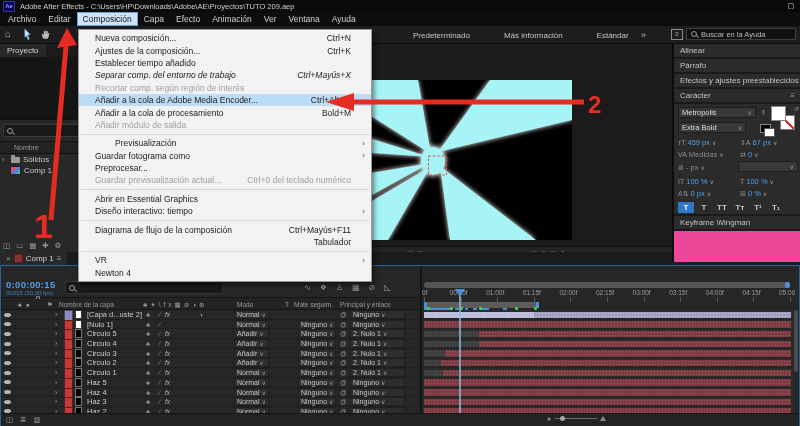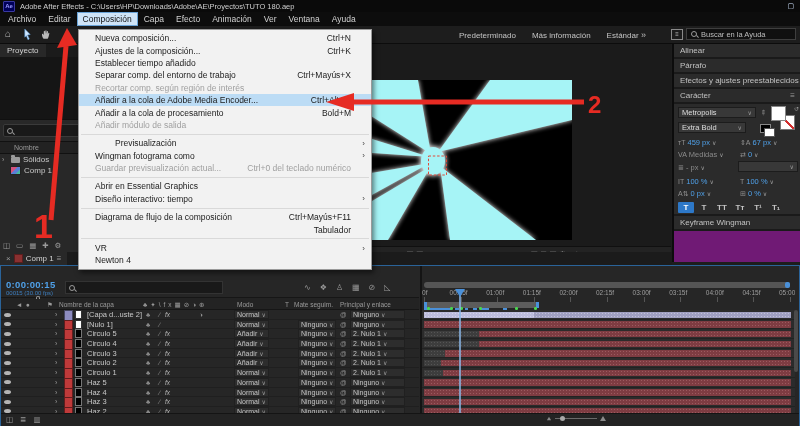--- a/index.html
+++ b/index.html
@@ -16,21 +16,21 @@
   .menubar{left:0;top:12px;width:800px;height:14px;background:#0d0d0d;display:flex;align-items:stretch;padding-left:2px;box-sizing:border-box;}
   .menu-item{font-size:8.5px;line-height:14px;padding:0 6px;color:#d2d2d2;}
   .menu-item.active{background:#cfe4f7;color:#111;outline:1px solid #6aa4d8;outline-offset:-1px;}
   
   .toolbar{left:0;top:26px;width:800px;height:18px;background:#1d1d1d;border-bottom:1px solid #0c0c0c;box-sizing:border-box;}
   .tool{position:absolute;top:2px;font-size:10px;color:#b9b9b9;}
   .snapwrap{position:absolute;left:322px;top:4px;display:flex;align-items:center;gap:4px;}
   .snap-bracket{width:4px;height:8px;border:1px solid #a7a7a7;border-right:none;}
   .snap-label{font-size:8px;color:#c0c0c0;}
   .mini-ic{font-size:8px;color:#9a9a9a;}
-  .workspaces{position:absolute;left:413px;top:0;height:18px;display:flex;align-items:center;gap:16px;margin-left:46px;}
+  .workspaces{position:absolute;left:413px;top:0;height:18px;display:flex;align-items:center;gap:34px;}
   .ws{font-size:8px;color:#c4c4c4;}
   .ovf{position:absolute;left:641px;top:4px;font-size:9px;color:#bdbdbd;}
   .panelbox-ic{position:absolute;left:671px;top:3px;width:10px;height:9px;border:1px solid #8a8a8a;font-size:6px;line-height:8px;text-align:center;color:#bdbdbd;}
   .help-search{position:absolute;left:686px;top:2px;width:110px;height:12px;background:#101010;border:1px solid #3e3e3e;
     display:flex;align-items:center;gap:4px;padding:0 4px;box-sizing:border-box;}
   .mag{width:4px;height:4px;border:1px solid #9a9a9a;border-radius:50%;position:relative;flex:none;}
   .mag::after{content:"";position:absolute;width:3px;height:1px;background:#9a9a9a;transform:rotate(45deg);right:-2.5px;bottom:-1px;}
   .help-search span{font-size:7.5px;color:#bdbdbd;white-space:nowrap;}
   
   .project{left:0;top:44px;width:107px;height:208px;background:#282828;border-right:2px solid #0c0c0c;box-sizing:border-box;}
@@ -53,21 +53,21 @@
   .comp-img{position:absolute;left:222px;top:36px;width:242px;height:160px;background:#000;}
   .vtoolbar{position:absolute;left:0;bottom:0;width:563px;height:16px;background:#232323;border-top:1px solid #101010;
     display:flex;align-items:center;gap:7px;padding-left:204px;box-sizing:border-box;}
   .vic{font-size:8px;color:#9f9f9f;}
   .cdots{width:8px;height:8px;display:grid;grid-template-columns:4px 4px;flex:none;}
   .cdots i{width:3px;height:3px;border-radius:50%;}
   .vsel{display:flex;align-items:center;gap:3px;font-size:7.5px;color:#c4c4c4;}
   .caret{font-size:6px;color:#9a9a9a;}
   .vexp{display:flex;align-items:center;gap:2px;font-size:7.5px;color:#4fa0e8;}
   
-  .rightpanel{left:672px;top:44px;width:128px;height:218px;background:#701a75;border-left:2px solid #0c0c0c;box-sizing:border-box;}
+  .rightpanel{left:672px;top:44px;width:128px;height:218px;background:#ec4899;border-left:2px solid #0c0c0c;box-sizing:border-box;}
   .rp-bar{height:13px;background:#2b2b2b;border-bottom:2px solid #1a1a1a;font-size:8px;line-height:13px;color:#c2c2c2;padding-left:6px;}
   .rp-bar.hdr{display:flex;}
   .rp-bar .ham{margin-left:auto;margin-right:5px;color:#9a9a9a;}
   .char-body{position:relative;background:#2b2b2b;height:110px;}
   .dd{position:absolute;height:11px;background:#383838;border:1px solid #1c1c1c;display:flex;align-items:center;
     font-size:7.5px;color:#ddd;padding:0 3px;box-sizing:border-box;}
   .dd .caret{margin-left:auto;}
   .cp-row{position:absolute;display:flex;align-items:center;gap:2px;font-size:7.5px;}
   .cp-ic{color:#8f8f8f;font-size:7px;}
   .cp-val{color:#4fa0e8;}
@@ -150,21 +150,21 @@
   
   .anno{left:0;top:0;width:800px;height:426px;z-index:60;pointer-events:none;}
 </style>
 </head>
 <body>
 
 <div class="screen">
 
   <div class="abs titlebar">
     <div class="ae-logo">Ae</div>
-    <div class="win-title">Adobe After Effects - C:\Users\HP\Downloads\Adobe\AE\Proyectos\TUTO 180.aep</div>
+    <div class="win-title">Adobe After Effects - C:\Users\HP\Downloads\Adobe\AE\Proyectos\TUTO 209.aep</div>
     <div class="corner-ic">▢</div>
   </div>
 
   <div class="abs menubar" id="menubar">
       <span class="menu-item">Archivo</span>
       <span class="menu-item">Editar</span>
       <span class="menu-item active">Composición</span>
       <span class="menu-item">Capa</span>
       <span class="menu-item">Efecto</span>
       <span class="menu-item">Animación</span>
@@ -800,21 +800,21 @@
         <span class="m-label">Nueva composición...</span>
         <span class="m-short">Ctrl+N</span>
       </div>
       <div class="m-item" style="position: relative; text-align: center;">
         <span class="m-label">Ajustes de la composición...</span>
         <span class="m-short">Ctrl+K</span>
       </div>
       <div class="m-item" style="position: relative;">
         <span class="m-label">Establecer tiempo añadido</span>
       </div>
-      <div class="m-item" style="position: relative;">
+      <div class="m-item" style="position: relative; font-style: italic;">
         <span class="m-label">Separar comp. del entorno de trabajo</span>
         <span class="m-short">Ctrl+Mayús+X</span>
       </div>
       <div class="m-item dis" style="position: relative;">
         <span class="m-label">Recortar comp. según región de interés</span>
       </div>
       <div class="m-item hl" style="position: relative;">
         <span class="m-label">Añadir a la cola de Adobe Media Encoder...</span>
         <span class="m-short">Ctrl+Alt+M</span>
       </div>
@@ -824,22 +824,25 @@
       </div>
       <div class="m-item dis" style="position: relative;">
         <span class="m-label">Añadir módulo de salida</span>
       </div>
       <div class="m-sep"></div>
       <div class="m-item" style="position: relative; margin-left: 20px;">
         <span class="m-label">Previsualización</span>
         <span class="m-arrow">›</span>
       </div>
       <div class="m-item" style="position: relative;">
-        <span class="m-label">Wingman fotograma como</span>
+        <span class="m-label">Guardar fotograma como</span>
         <span class="m-arrow">›</span>
+      </div>
+      <div class="m-item" style="position: relative;">
+        <span class="m-label">Preprocesar...</span>
       </div>
       <div class="m-item dis" style="position: relative;">
         <span class="m-label">Guardar previsualización actual...</span>
         <span class="m-short">Ctrl+0 del teclado numérico</span>
       </div>
       <div class="m-sep"></div>
       <div class="m-item" style="position: relative;">
         <span class="m-label">Abrir en Essential Graphics</span>
       </div>
       <div class="m-item" style="position: relative;">

